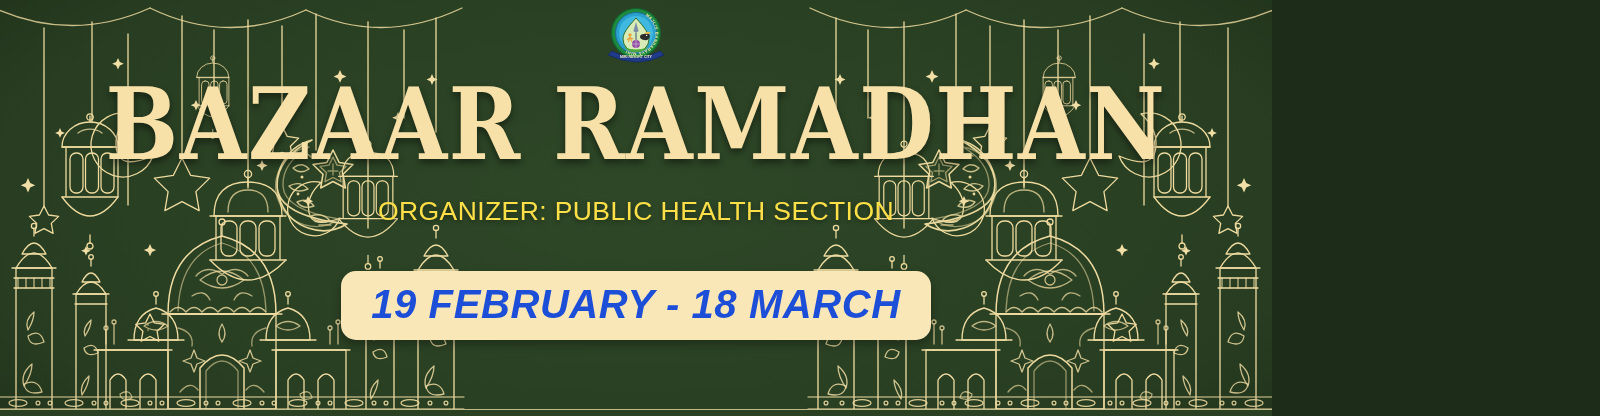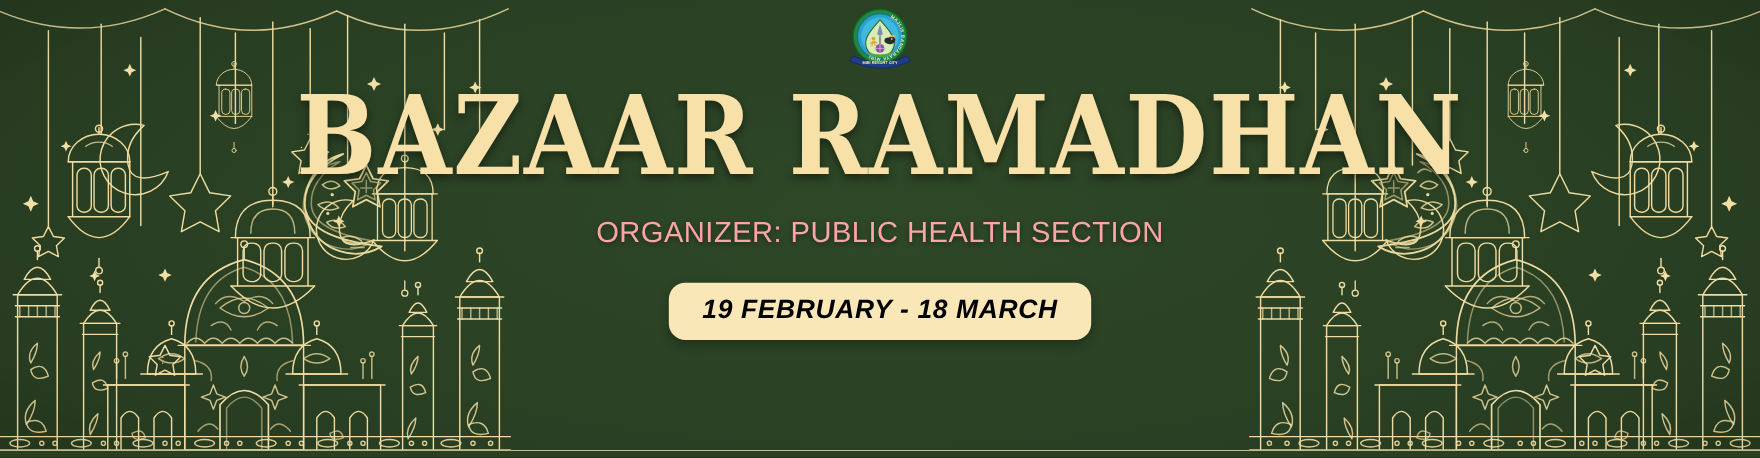--- a/index.html
+++ b/index.html
@@ -1,20 +1,20 @@
 <!DOCTYPE html>
 <html><head>
 <meta charset="utf-8">
 <style>
   html,body{margin:0;padding:0;background:#1d2c18;}
   *{box-sizing:border-box;}
 
   .banner{
     position:relative;
-    width:1600px;height:416px;
+    width:1272px;height:416px;
     overflow:hidden;
     background:#2a4023;
     font-family:"Liberation Sans", sans-serif;
     padding-left:28px;
   }
   
   .bg-glow{
     position:absolute;inset:0;
     background:radial-gradient(ellipse 70% 90% at 50% 48%, #2e4827 0%, #2a4023 55%, #24381e 100%);
   }
@@ -60,35 +60,35 @@
     letter-spacing:1.5px;
     color:#f7e1a9;
     text-shadow:0 3px 7px rgba(0,0,0,.45);
     white-space:nowrap;
     transform:scaleY(1.16);
     transform-origin:center top;
   }
   .subtitle{
     margin-top:34px;
     text-align:center;
-    color:#fca5a5;
+    color:#fde047;
     font-size:26.5px;
     line-height:1.36;
     letter-spacing:.4px;
     text-shadow:0 2px 5px rgba(0,0,0,.4);
   }
   .subtitle div{white-space:nowrap;}
 
   .date-pill{
-    margin-top:28px;
+    margin-top:42px;
     background:#fae7b7;
-    color:#000000;
+    color:#1d4ed8;
     border-radius:15px;
     padding:11px 30px 13px 30px;
-    font-size:24px;
+    font-size:40px;
     font-weight:700;
     font-style:italic;
     letter-spacing:.6px;
     white-space:nowrap;
     box-shadow:0 4px 10px rgba(0,0,0,.3);
   }
 </style>
 </head>
 <body>
 

